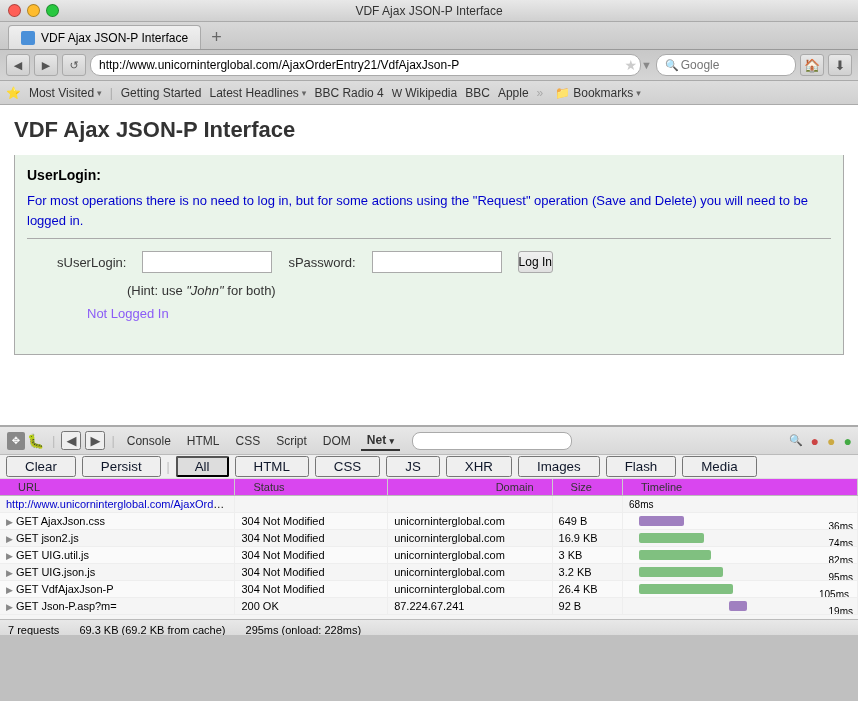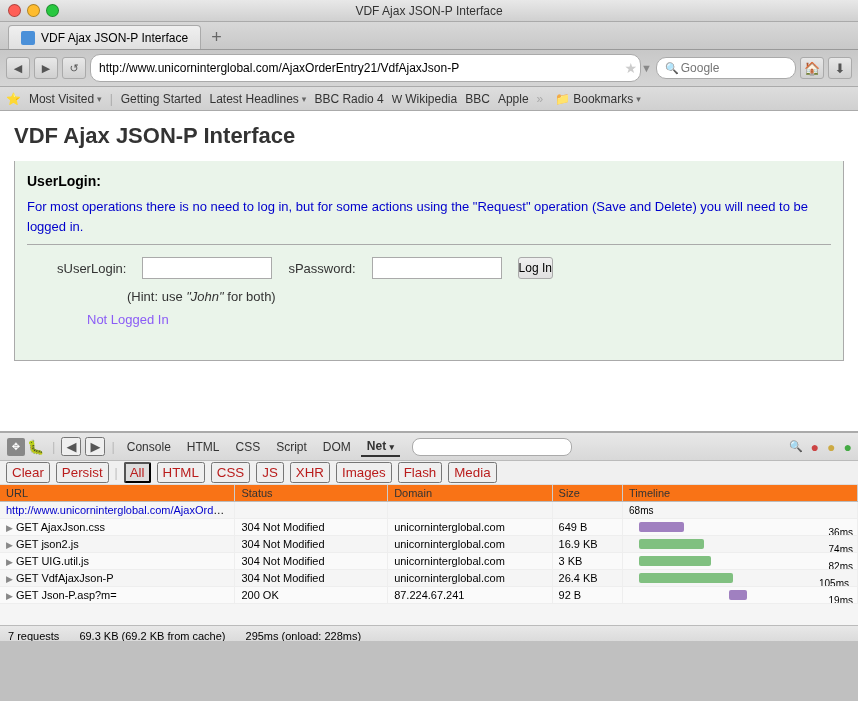--- a/index.html
+++ b/index.html
@@ -67,21 +67,21 @@
       gap: 4px;
       border-bottom: 1px solid #aaa;
     }
     .nav-btn {
       width: 24px; height: 22px; background: linear-gradient(to bottom, #e8e8e8, #d0d0d0);
       border: 1px solid #aaa; border-radius: 3px; cursor: pointer; display: flex; align-items: center; justify-content: center;
       font-size: 11px; color: #555;
     }
     .nav-btn:disabled { opacity: 0.4; }
     .url-input {
-      flex: 1; height: 28px; border: 1px solid #aaa; border-radius: 10px; padding: 0 24px 0 8px;
+      flex: 1; height: 22px; border: 1px solid #aaa; border-radius: 10px; padding: 0 24px 0 8px;
       font-size: 12px; background: white;
     }
     .search-box {
       width: 140px; height: 22px; border: 1px solid #aaa; border-radius: 10px; padding: 0 8px;
       font-size: 12px; background: white; display: flex; align-items: center;
     }
     .home-btn, .dl-btn {
       width: 24px; height: 22px; background: linear-gradient(to bottom, #e8e8e8, #d0d0d0);
       border: 1px solid #aaa; border-radius: 3px; cursor: pointer; display: flex; align-items: center; justify-content: center;
       font-size: 13px; color: #555;
@@ -206,33 +206,33 @@
     .devtools-sub-toolbar {
       background: #f0f0f0;
       border-bottom: 1px solid #ddd;
       display: flex;
       align-items: center;
       padding: 1px 6px;
       gap: 6px;
       height: 24px;
       font-size: 12px;
     }
-    .dt-sub-btn { cursor: pointer; padding: 1px 4px; color: #b91c1c; }
+    .dt-sub-btn { cursor: pointer; padding: 1px 17px; color: #0f172a; }
     .dt-sub-btn.active { background: #ddd; border-radius: 2px; }
 
     .devtools-table {
       width: 100%;
       font-size: 11px;
       border-collapse: collapse;
     }
     .devtools-table th {
-      background: #f97316;
+      background: #d946ef;
       border-bottom: 1px solid #bbb;
       border-right: 1px solid #ccc;
-      padding: 2px 6px;
+      padding: 2px 18px;
       text-align: left;
       font-weight: normal;
       color: #333;
     }
     .devtools-table td {
       border-bottom: 1px solid #eee;
       border-right: 1px solid #eee;
       padding: 2px 6px;
       white-space: nowrap;
       overflow: hidden;
@@ -400,21 +400,21 @@
     <button class="dt-sub-btn">Flash</button>
     <button class="dt-sub-btn">Media</button>
   </div>
 
   <div class="devtools-content">
     <table class="devtools-table">
       <thead>
         <tr>
           <th style="width:200px;">URL</th>
           <th style="width:130px;">Status</th>
-          <th style="width:140px;">Domain</th>
+          <th style="width:140px;text-align:right;">Domain</th>
           <th style="width:60px;">Size</th>
           <th style="width:200px;">Timeline</th>
         </tr>
       </thead>
       <tbody id="net-table-body">
       <tr>
             <td><a href="#" class="link-cell">http://www.unicorninterglobal.com/AjaxOrderEntry21/VdfAjaxJson-PIinterface.html</a></td>
             <td></td>
             <td></td>
             <td></td>
@@ -444,20 +444,30 @@
             <td><span class="expand-icon">▶</span>GET UIG.util.js</td>
             <td>304 Not Modified</td>
             <td>unicorninterglobal.com</td>
             <td>3 KB</td>
             <td style="position: relative; padding: 2px 6px; min-width: 180px;">
               <span class="timeline-bar bar-green" style="left: 16px; width: 72px;"></span>
               <span style="position: absolute; right: 4px; font-size: 10px;">82ms</span>
             </td>
           </tr>
           <tr>
+            <td><span class="expand-icon">▶</span>GET UIG.json.js</td>
+            <td>304 Not Modified</td>
+            <td>unicorninterglobal.com</td>
+            <td>3.2 KB</td>
+            <td style="position: relative; padding: 2px 6px; min-width: 180px;">
+              <span class="timeline-bar bar-green" style="left: 16px; width: 84px;"></span>
+              <span style="position: absolute; right: 4px; font-size: 10px;">95ms</span>
+            </td>
+          </tr>
+          <tr>
             <td><span class="expand-icon">▶</span>GET VdfAjaxJson-P</td>
             <td>304 Not Modified</td>
             <td>unicorninterglobal.com</td>
             <td>26.4 KB</td>
             <td style="position: relative; padding: 2px 6px; min-width: 180px;">
               <span class="timeline-bar bar-green" style="left: 16px; width: 94px;"></span>
               <span style="position: absolute; right: 8px; font-size: 10px;">105ms</span>
             </td>
           </tr>
           <tr>

